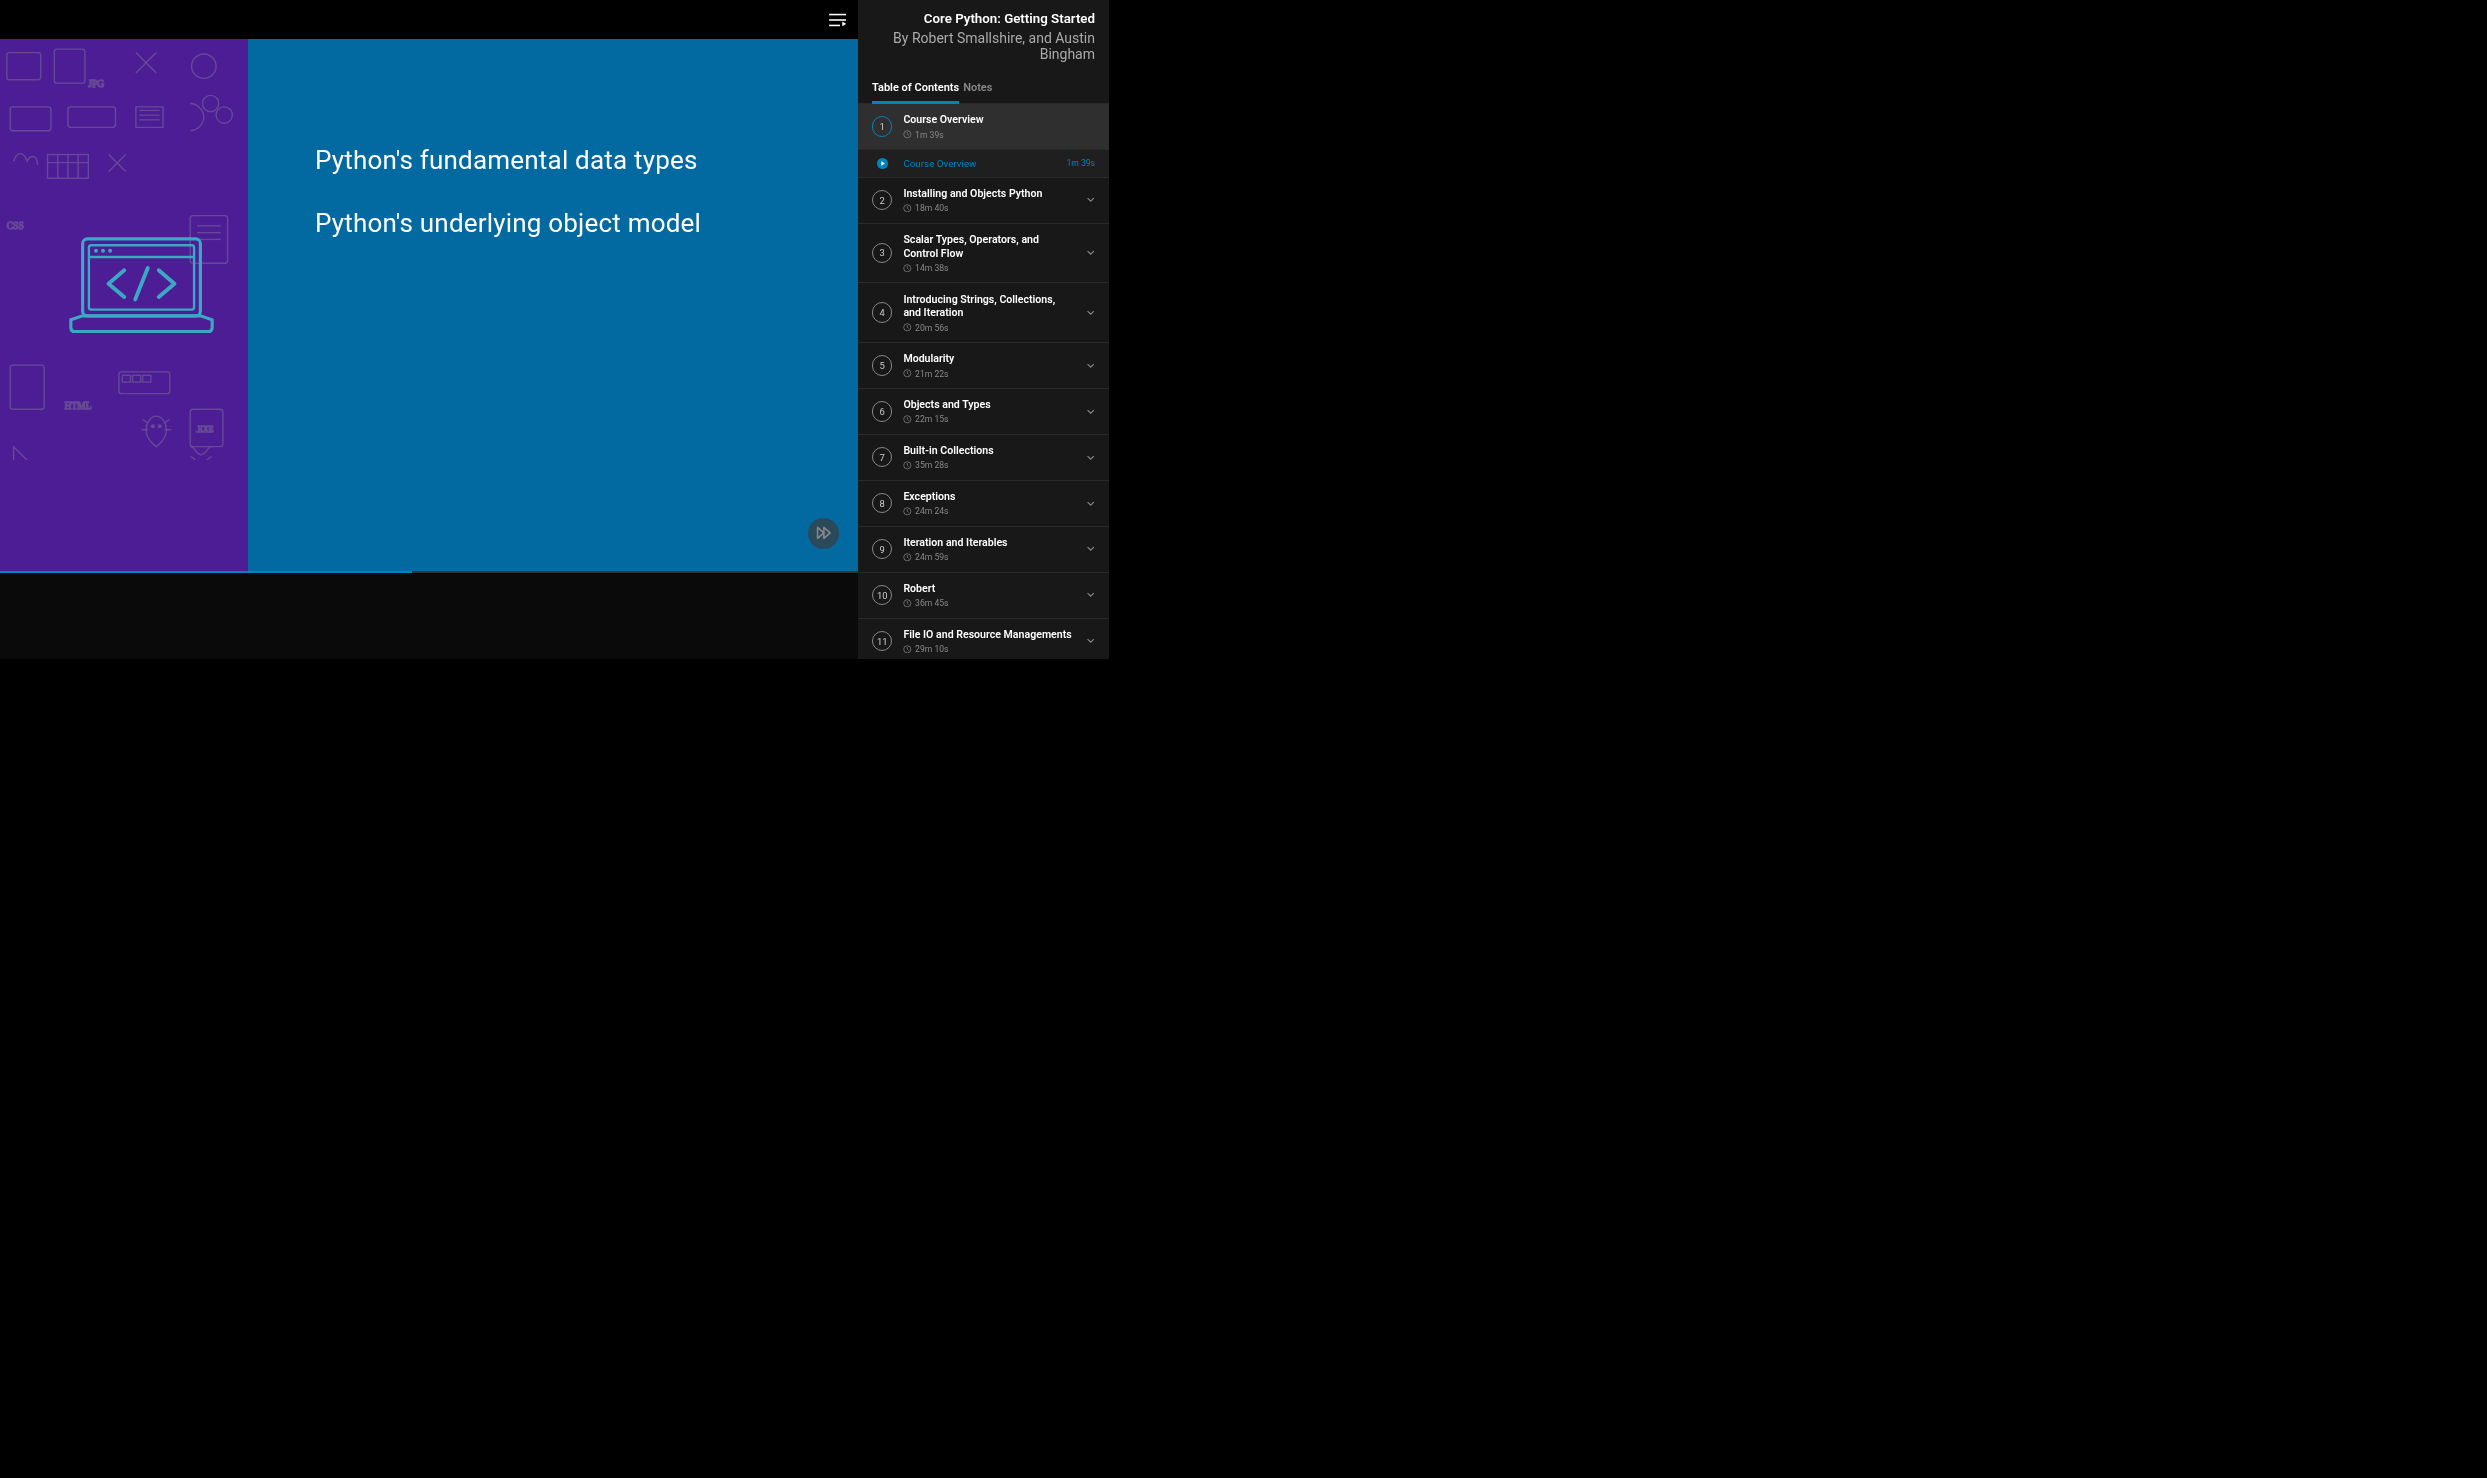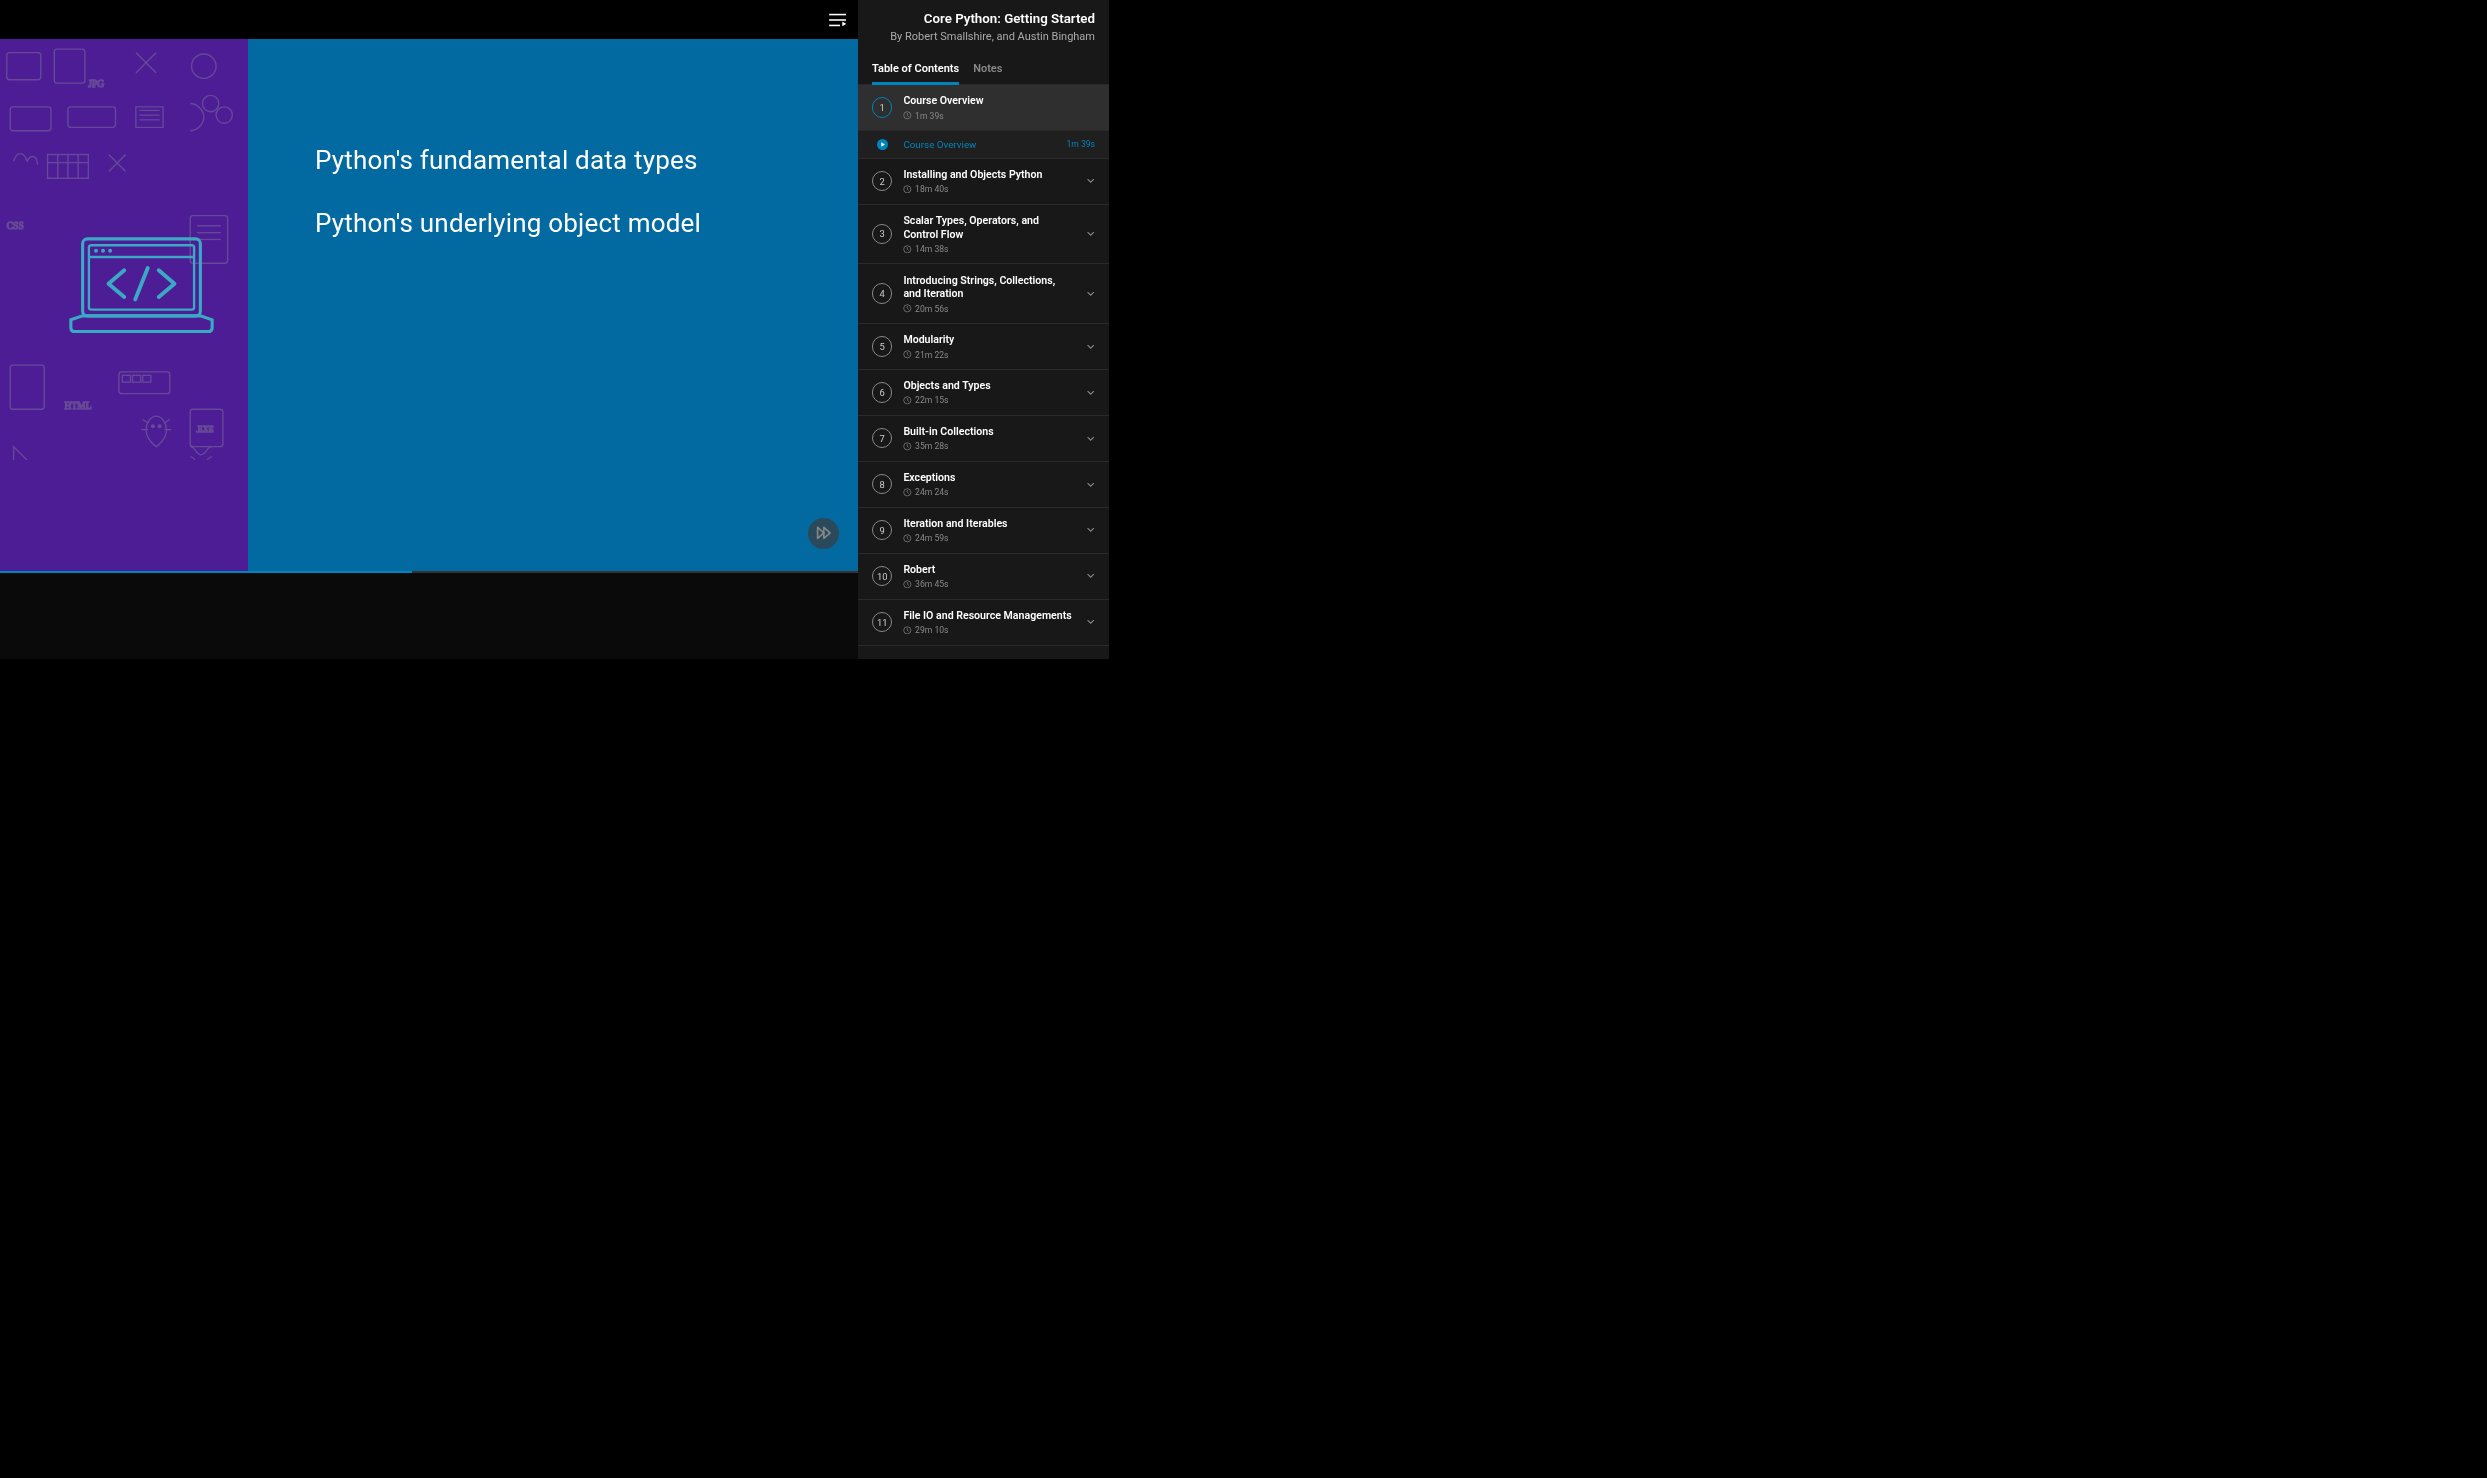--- a/index.html
+++ b/index.html
@@ -107,28 +107,28 @@
   padding: 11px 14px 7.8px 14px;
   text-align: right;
 }
 .course-title {
   font-size: 13.3px;
   font-weight: 600;
   color: #fff;
   margin-bottom: 3.9px;
 }
 .course-byline {
-  font-size: 11px;
+  font-size: 14px;
   color: #aaa;
   padding-left: 15px;
 }
 .tabs {
   display: flex;
   padding: 11px 18px 0 14px;
-  gap: 14px;
+  gap: 4px;
   border-bottom: 0.8px solid #2a2a2a;
 }
 .tab {
   font-size: 11px;
   font-weight: 600;
   color: #888;
   padding-bottom: 9.4px;
   cursor: pointer;
   position: relative;
 }

